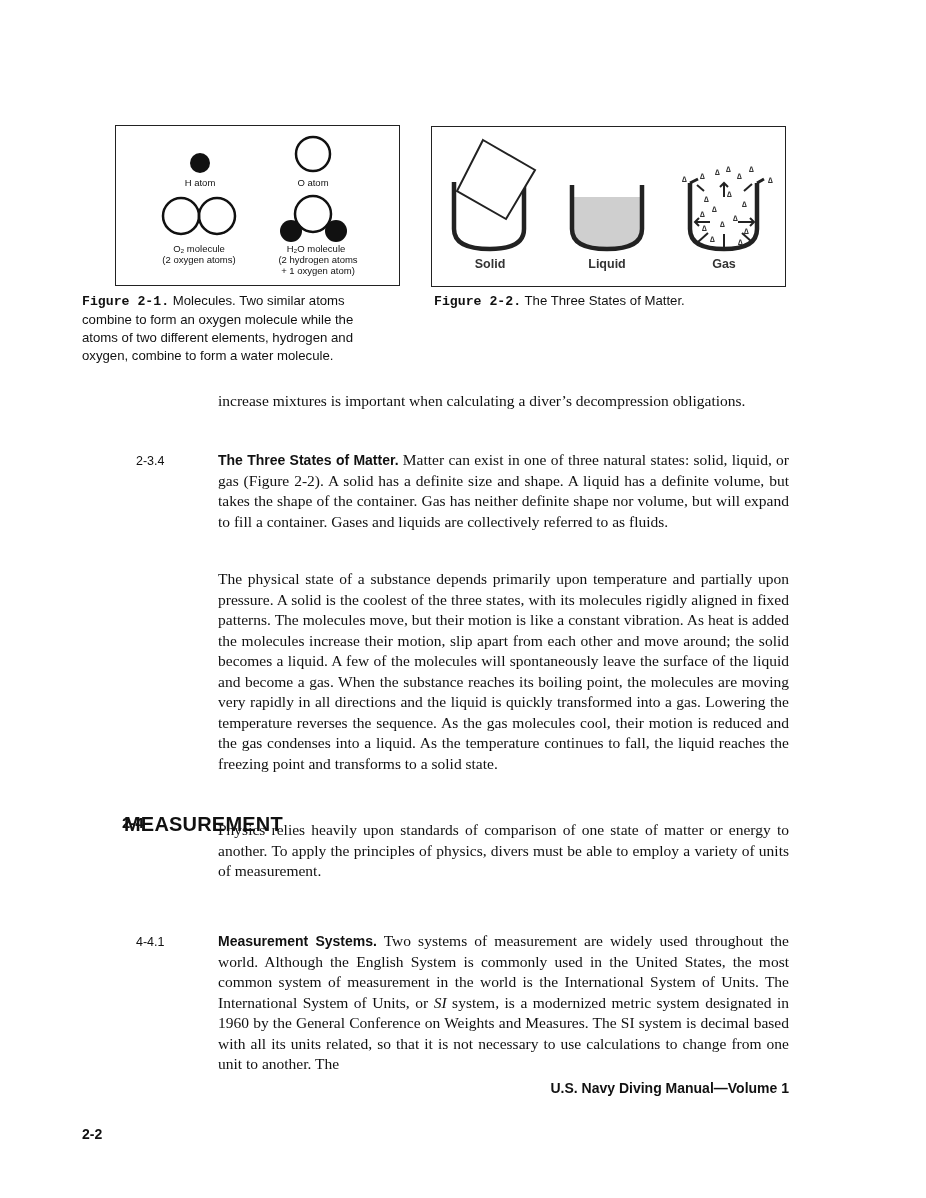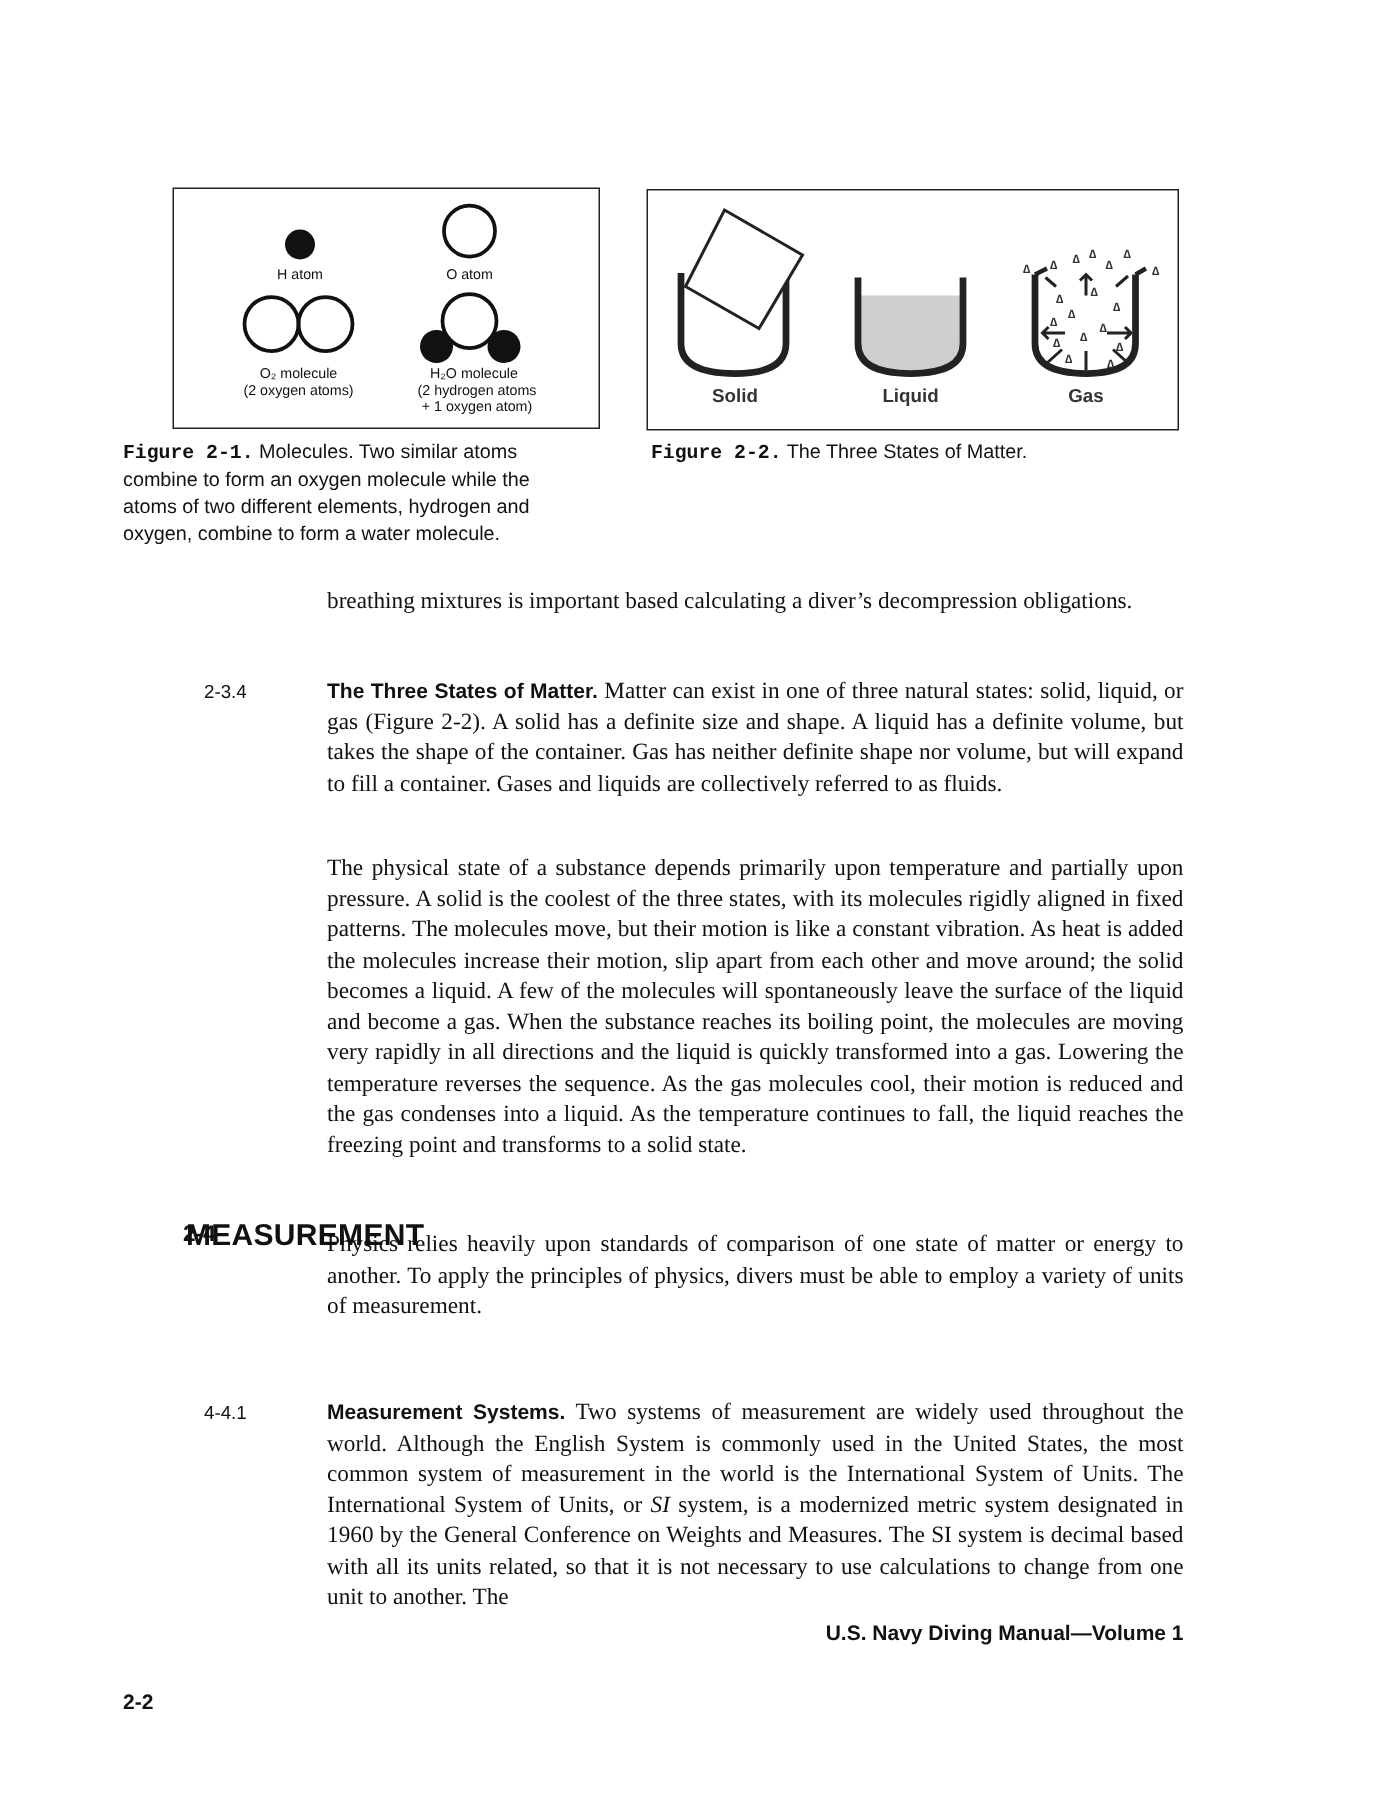--- a/index.html
+++ b/index.html
@@ -113,21 +113,21 @@
   </svg>
 </div>
 
 <div id="cap1" class="caption sans">
   <b>Figure 2-1.</b><span> Molecules.  Two similar atoms combine to form an oxygen molecule while the atoms of two different elements, hydrogen and oxygen, combine to form a water molecule.</span>
 </div>
 <div id="cap2" class="caption sans">
   <b>Figure 2-2.</b><span> The Three States of Matter.</span>
 </div>
 
-<div class="para serif" style="top:391px;">breathing mixtures is important based calculating a diver’s decompression obligations.</div>
+<div class="para serif" style="top:391px;">increase mixtures is important when calculating a diver’s decompression obligations.</div>
 
 <div class="secnum sans" style="top:454px;">2-3.4</div>
 <div class="para serif" style="top:450px;"><span class="runin">The Three States of Matter.</span><span> Matter can exist in one of three natural states: solid, liquid, or gas (Figure 2-2). A solid has a definite size and shape. A liquid has a definite volume, but takes the shape of the container. Gas has neither definite shape nor volume, but will expand to fill a container. Gases and liquids are collectively referred to as fluids.</span></div>
 
 <div class="para serif" style="top:569px;">The physical state of a substance depends primarily upon temperature and partially upon pressure. A solid is the coolest of the three states, with its molecules rigidly aligned in fixed patterns. The molecules move, but their motion is like a constant vibration. As heat is added the molecules increase their motion, slip apart from each other and move around; the solid becomes a liquid. A few of the molecules will spontaneously leave the surface of the liquid and become a gas. When the substance reaches its boiling point, the molecules are moving very rapidly in all directions and the liquid is quickly transformed into a gas. Lowering the temperature reverses the sequence. As the gas molecules cool, their motion is reduced and the gas condenses into a liquid. As the temperature continues to fall, the liquid reaches the freezing point and transforms to a solid state.</div>
 
 <div id="h24num" class="sans">2-4</div>
 <div id="h24title" class="sans">MEASUREMENT</div>
 
 <div class="para serif" style="top:820px;">Physics relies heavily upon standards of comparison of one state of matter or energy to another. To apply the principles of physics, divers must be able to employ a variety of units of measurement.</div>

